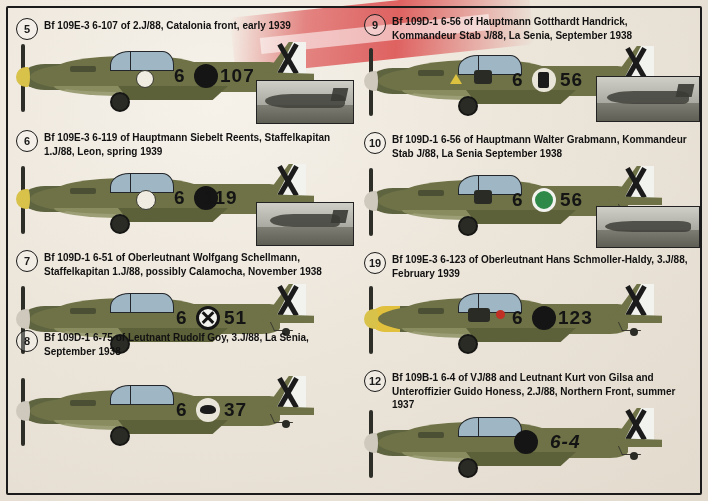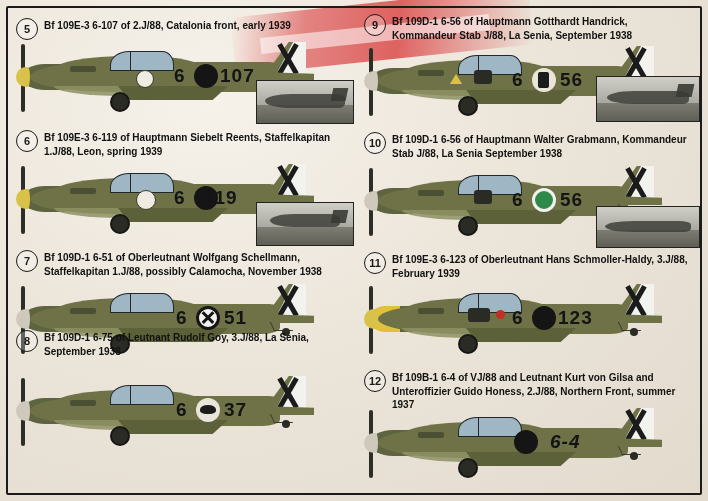--- a/index.html
+++ b/index.html
@@ -401,21 +401,21 @@
         </div>
       </div>
       <div class="photo" style="left:240px;top:74px;width:102px;height:40px;">
         <div class="ph-sky"></div>
           <div class="ph-gnd"></div>
         <div class="ph-plane" style="left:8%;top:34%;width:84%;height:28%;"></div>
       </div>
     </div>
 
     <div class="entry" style="top:242px;">
-      <div class="num">11</div>
+      <div class="num">19</div>
       <div class="cap">Bf 109E-3 6-123 of Oberleutnant Hans Schmoller-Haldy, 3.J/88, February 1939</div>
       <div class="art" style="top:26px;">
         <div class="plane">
           <div class="prop"></div>
           <div class="nose"></div>
           <div class="yellownose"></div>
           <div class="spinner"></div>
           <div class="fus"></div>
           <div class="fus-top"></div>
           <div class="belly"></div>

